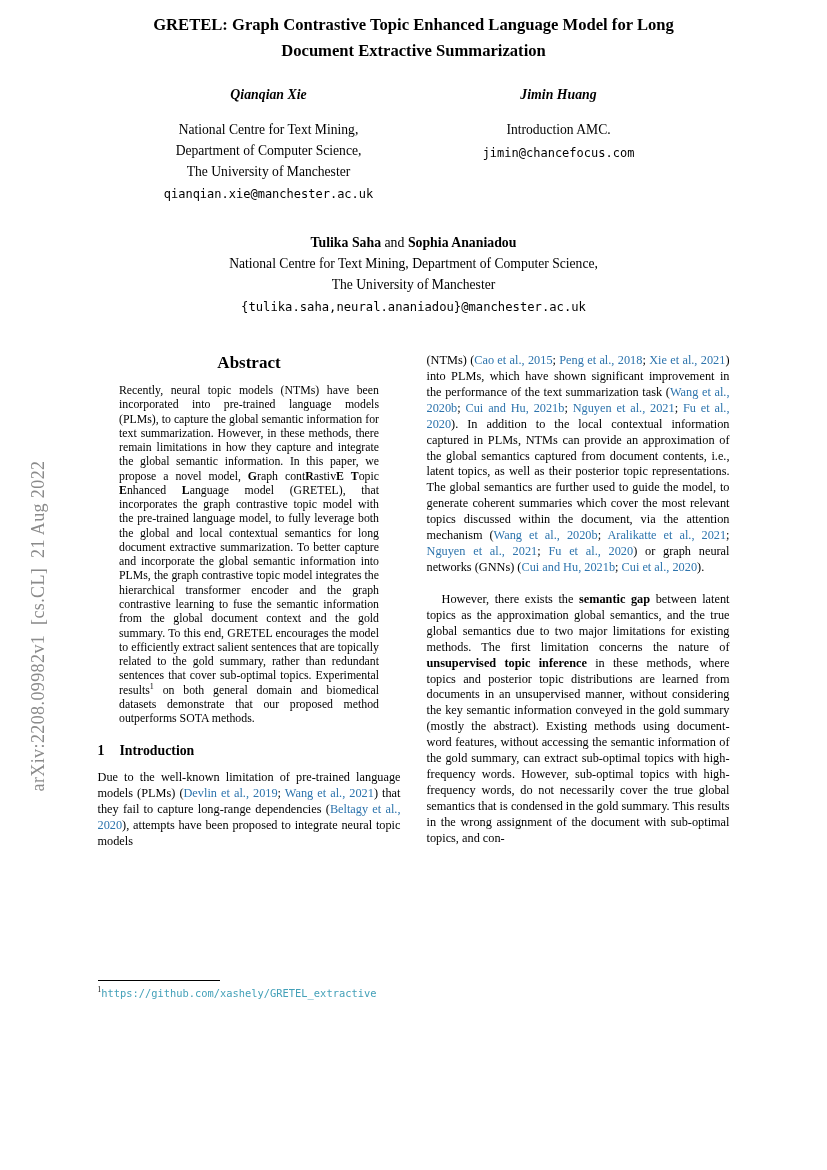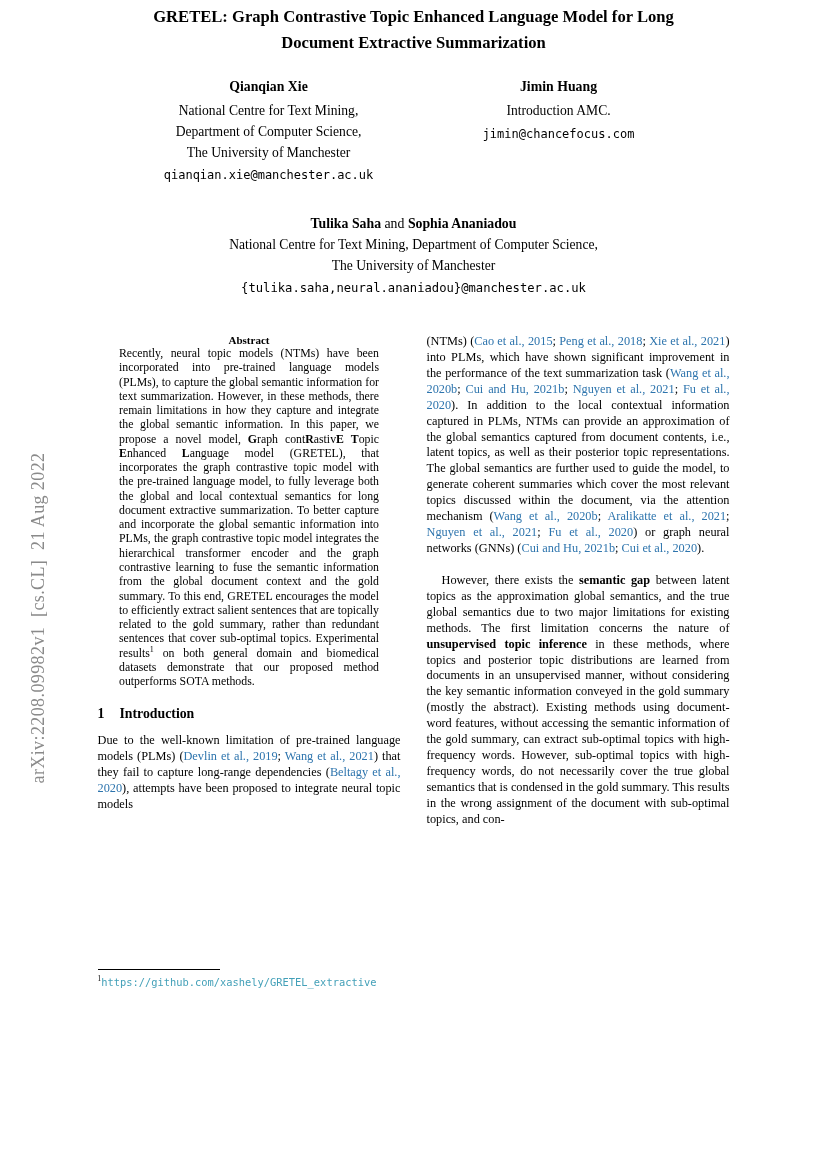--- a/index.html
+++ b/index.html
@@ -12,54 +12,54 @@
   body{width:827px;height:1170px;position:relative;overflow:hidden;
        font-family:"Liberation Serif", serif;color:#000;}
   .page{position:relative;width:827px;height:1170px;background:#fff;}
 
   .arxiv-stamp{
     position:absolute;left:-213px;top:602px;width:502px;height:24px;
     line-height:24px;text-align:center;transform:rotate(-90deg);
     color:var(--stamp);font-size:18px;white-space:pre;letter-spacing:.4px;
   }
 
-  .title-block{margin:4px auto;width:640px;text-align:center;
+  .title-block{margin:12px auto;width:640px;text-align:center;
     font-weight:bold;font-size:16.6px;line-height:1.55;}
 
   .authors-row{display:flex;width:580px;margin:22px auto 0;}
   .author-block{flex:1;text-align:center;font-size:13.6px;line-height:1.52;}
-  .author-name{font-weight:bold;font-size:13.8px;margin-bottom:3px;}
+  .author-name{font-weight:bold;font-size:13.8px;margin-bottom:14px;font-style:italic;}
   .author-email{font-family:"DejaVu Sans Mono", monospace;font-size:12px;
     margin-top:3px;white-space:nowrap;}
 
   .authors-center{text-align:center;margin-top:28px;font-size:13.6px;line-height:1.55;}
   .authors-center .names{font-size:13.8px;}
   .authors-center .author-email{font-size:12.2px;}
 
   .columns{display:flex;width:632px;margin:36px auto 0;justify-content:space-between;}
   .col{width:303px;}
   .col-left{position:relative;height:664px;}
 
-  .abstract-heading{text-align:center;font-weight:bold;font-size:11px;}
+  .abstract-heading{text-align:center;font-weight:bold;font-size:17px;margin-bottom:10px;}
   .abstract-body{width:260px;margin:0 auto;font-size:11.8px;line-height:1.21;
     text-align:justify;}
 
   .section-heading{font-size:13.8px;font-weight:bold;margin:18px 0 11px;}
   .section-number{margin-right:15px;}
 
   .body-par{font-size:12.3px;line-height:1.295;text-align:justify;}
   .body-par + .body-par{text-indent:15px;margin-top:16px;}
 
   .b{font-weight:bold;}
   .cite{color:var(--cite);}
   sup{font-size:68%;line-height:0;}
   .url{font-family:"DejaVu Sans Mono", monospace;color:var(--url);
     font-size:10.4px;word-break:break-all;}
 
-  .footnote{position:absolute;left:0;bottom:8px;width:285px;font-size:10.8px;line-height:1.35;}
+  .footnote{position:absolute;left:0;bottom:16px;width:285px;font-size:10.8px;line-height:1.35;}
   .footnote-rule{width:122px;border-top:1px solid #000;margin-bottom:5px;}
 </style>
 </head>
 <body>
 
 <div class="page">
 
   <div class="arxiv-stamp">arXiv:2208.09982v1  [cs.CL]  21 Aug 2022</div>
 
   <div class="title-block">

